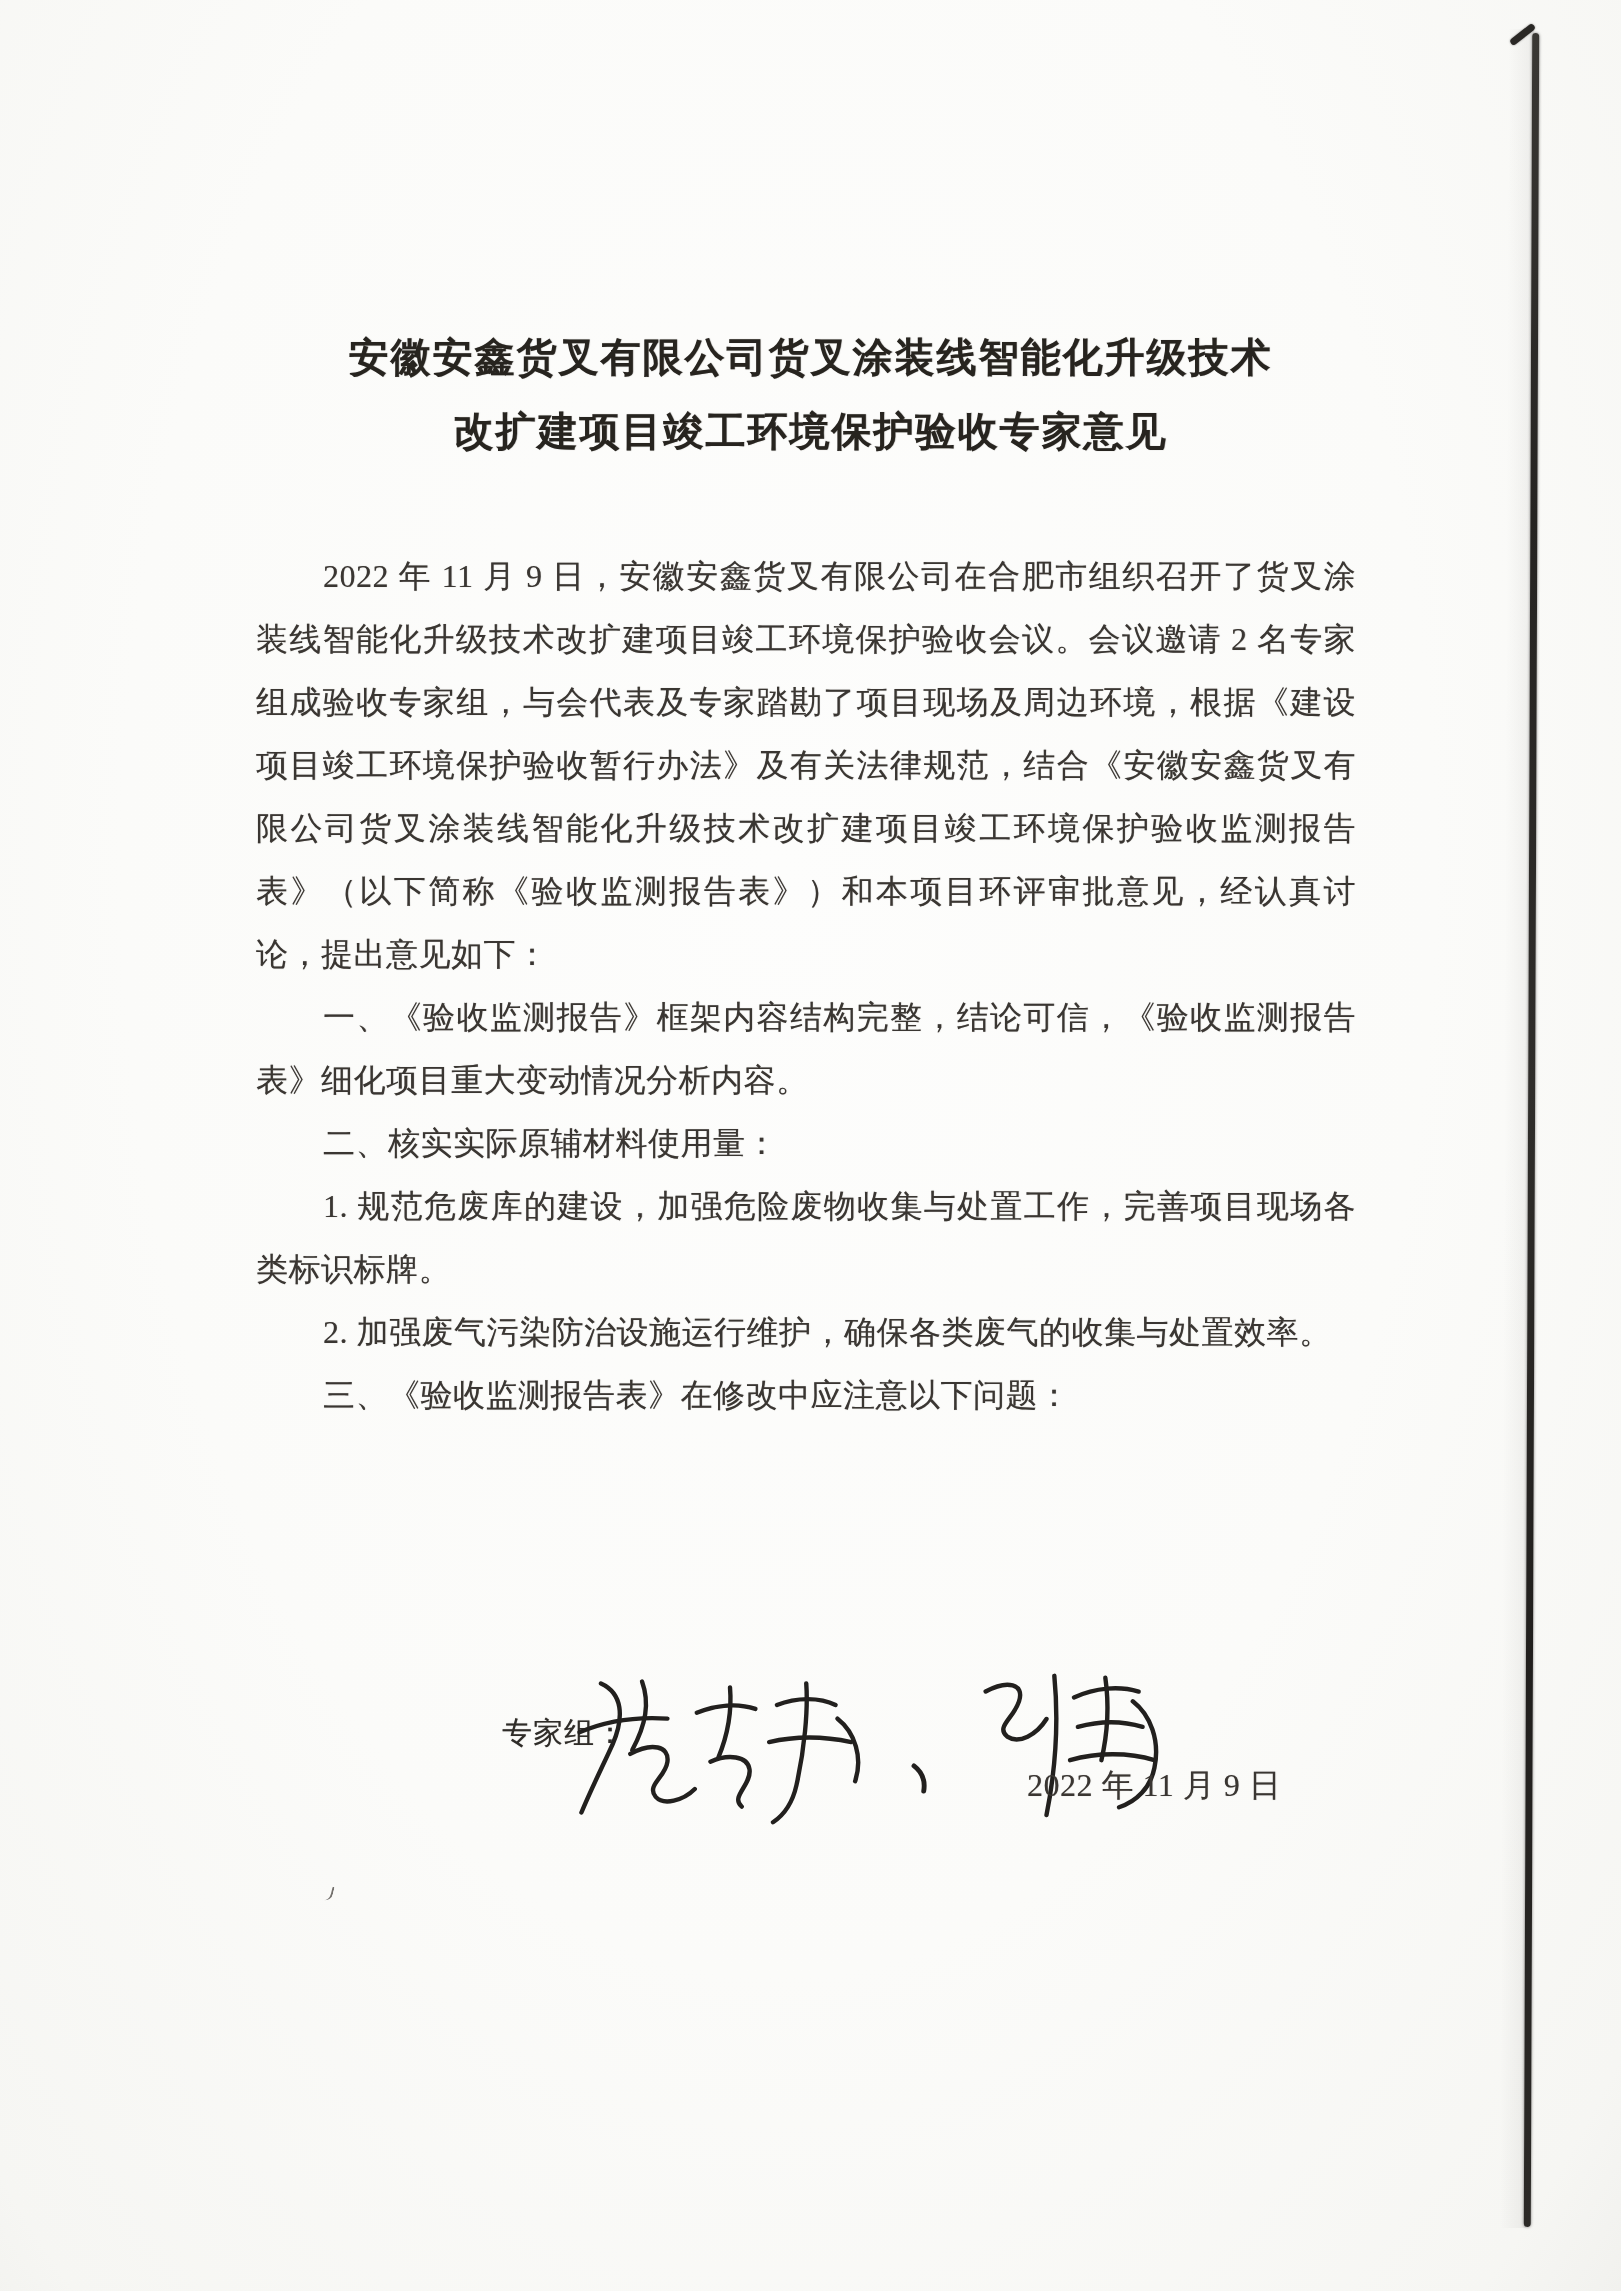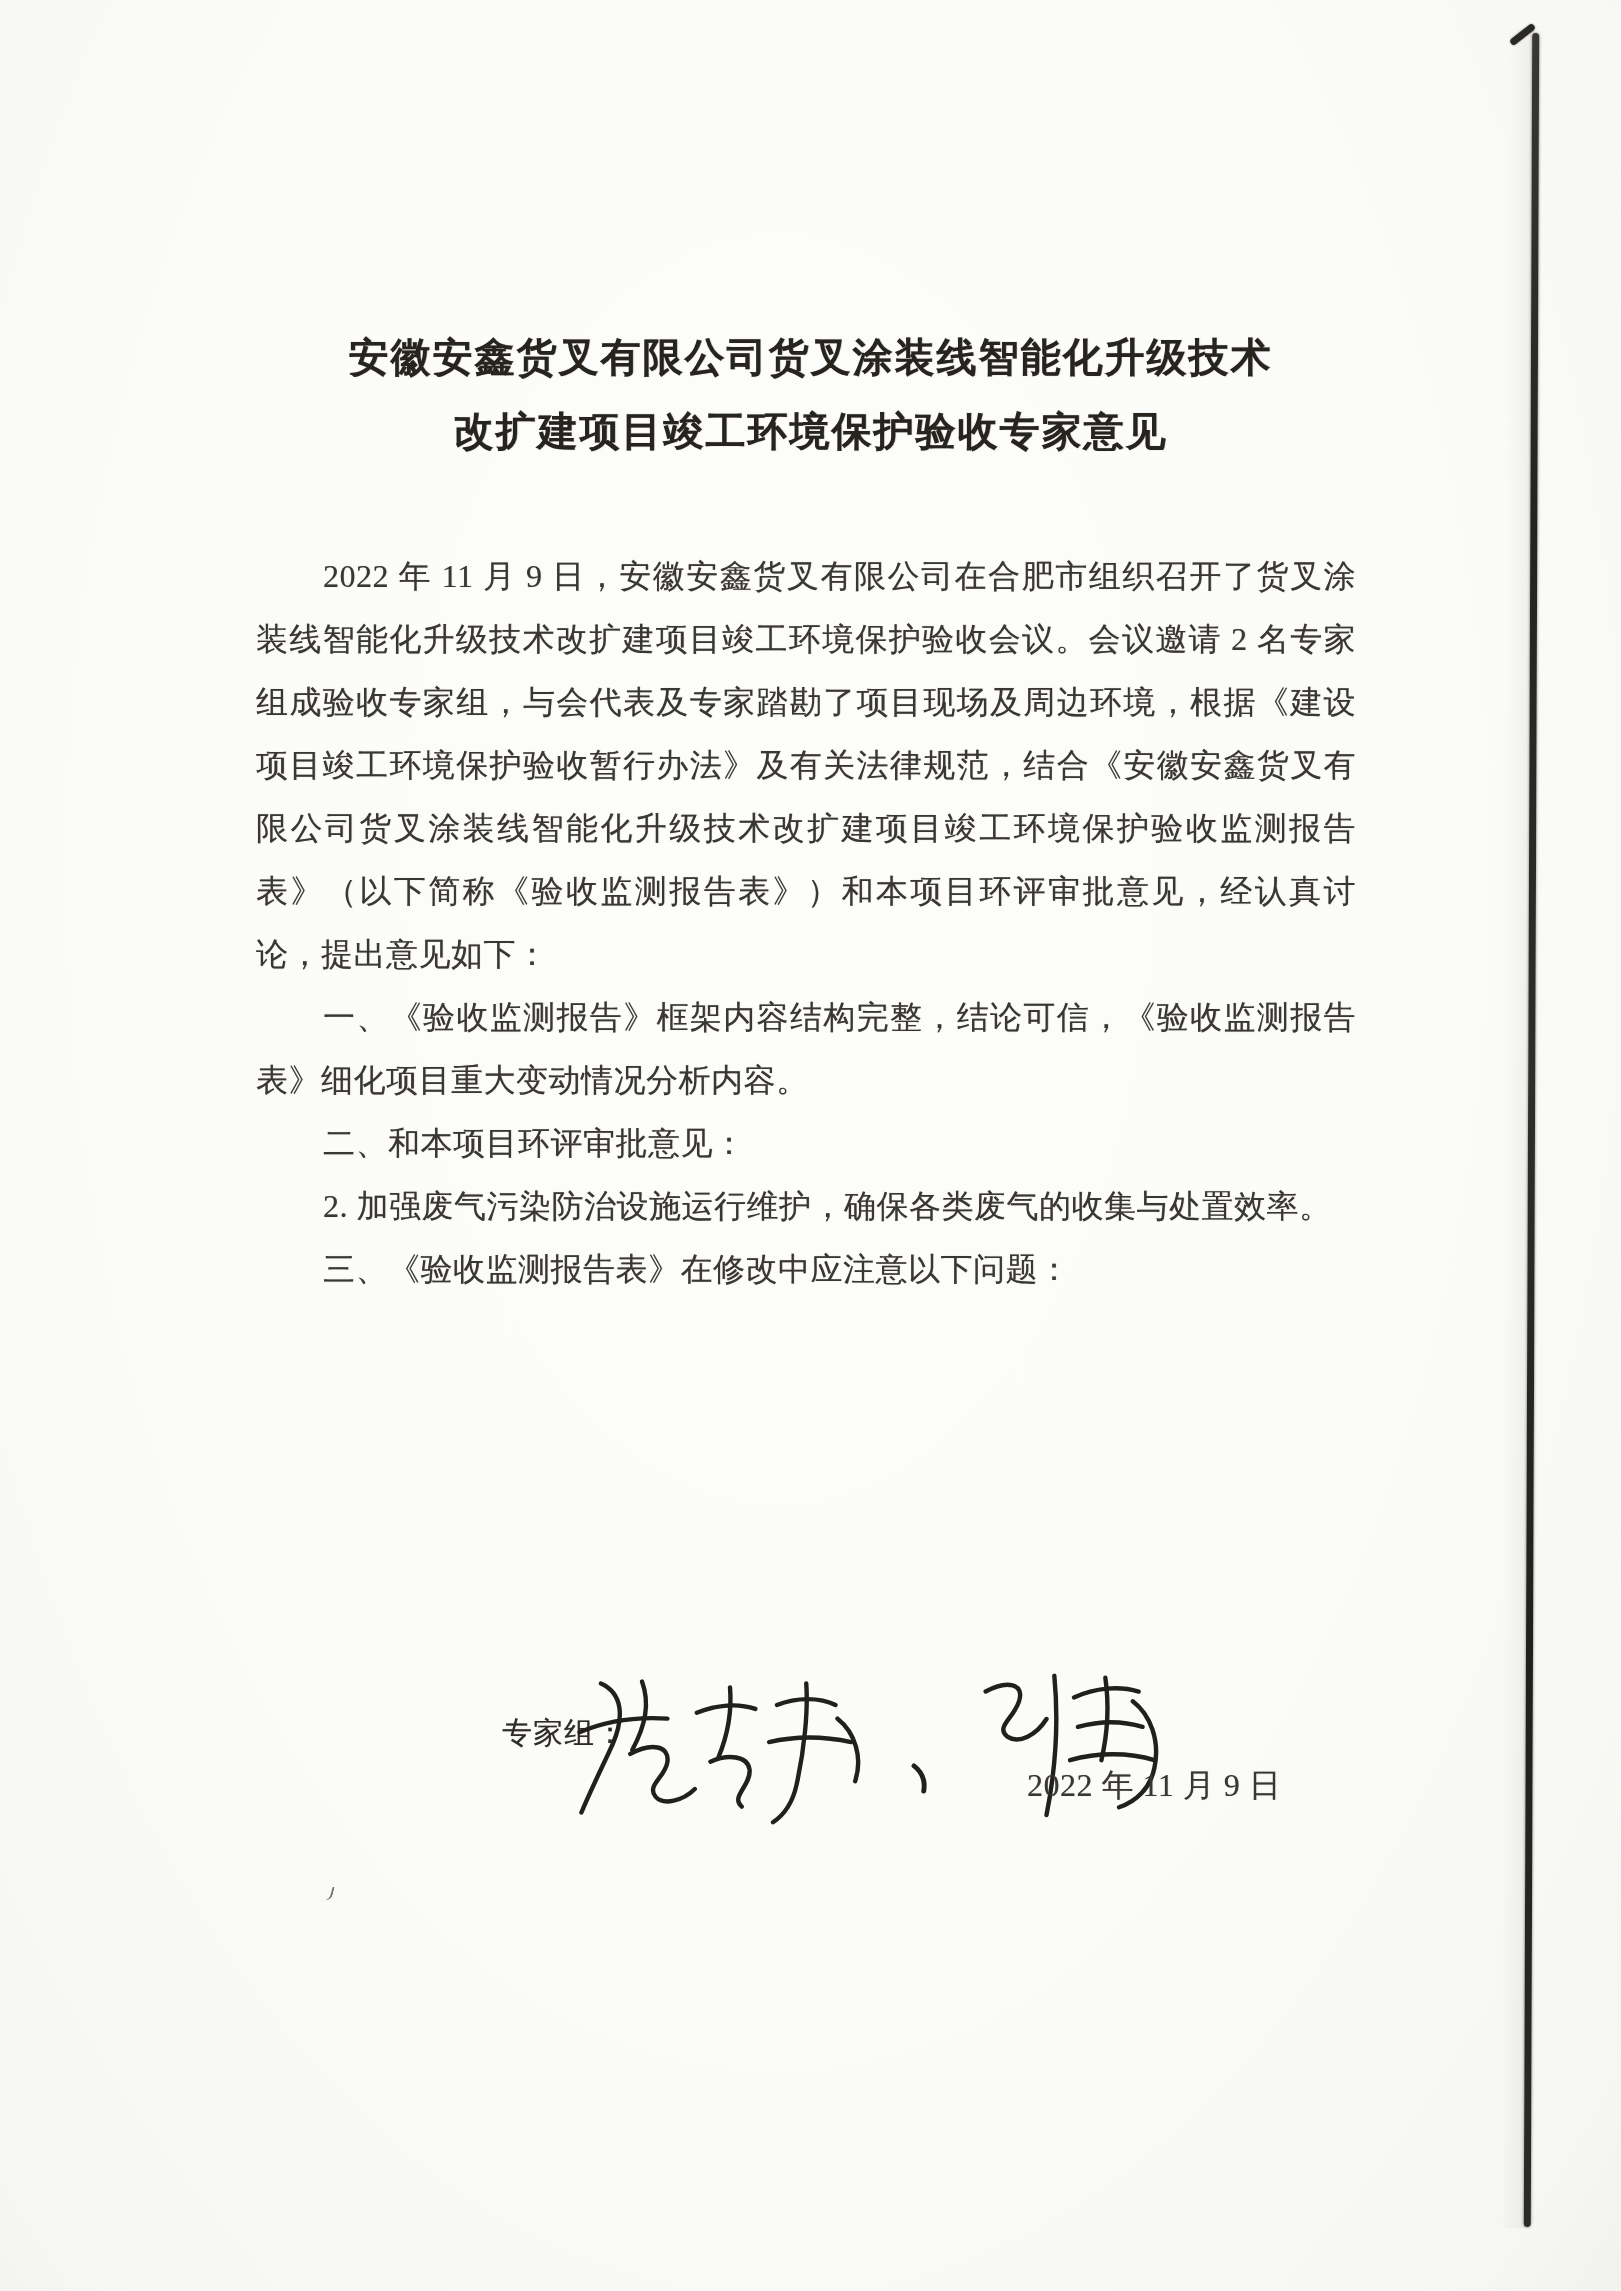--- a/index.html
+++ b/index.html
@@ -132,21 +132,22 @@
 <div class="page">
 
   <div class="title-block">
     <div>安徽安鑫货叉有限公司货叉涂装线智能化升级技术</div>
     <div>改扩建项目竣工环境保护验收专家意见</div>
   </div>
 
   <div class="body-block">
     <p>2022 年 11 月 9 日，安徽安鑫货叉有限公司在合肥市组织召开了货叉涂装线智能化升级技术改扩建项目竣工环境保护验收会议。会议邀请 2 名专家组成验收专家组，与会代表及专家踏勘了项目现场及周边环境，根据《建设项目竣工环境保护验收暂行办法》及有关法律规范，结合《安徽安鑫货叉有限公司货叉涂装线智能化升级技术改扩建项目竣工环境保护验收监测报告表》（以下简称《验收监测报告表》）和本项目环评审批意见，经认真讨论，提出意见如下：</p>
     <p>一、《验收监测报告》框架内容结构完整，结论可信，《验收监测报告表》细化项目重大变动情况分析内容。</p>
-    <p>二、和本项目环评审批意见：</p>
+    <p>二、核实实际原辅材料使用量：</p>
+    <p>1. 规范危废库的建设，加强危险废物收集与处置工作，完善项目现场各类标识标牌。</p>
     <p>2. 加强废气污染防治设施运行维护，确保各类废气的收集与处置效率。</p>
     <p>三、《验收监测报告表》在修改中应注意以下问题：</p>
   </div>
 
   <span class="sig-label">专家组：</span>
 
   <svg id="sig1" class="sig-svg" width="314" height="174" viewBox="0 0 320 178">
     <g stroke-width="4.5">
       <path d="M28 24 C50 34 52 58 40 86 C30 108 18 132 8 156"></path>
       <path d="M6 74 C34 62 66 58 96 60"></path>

